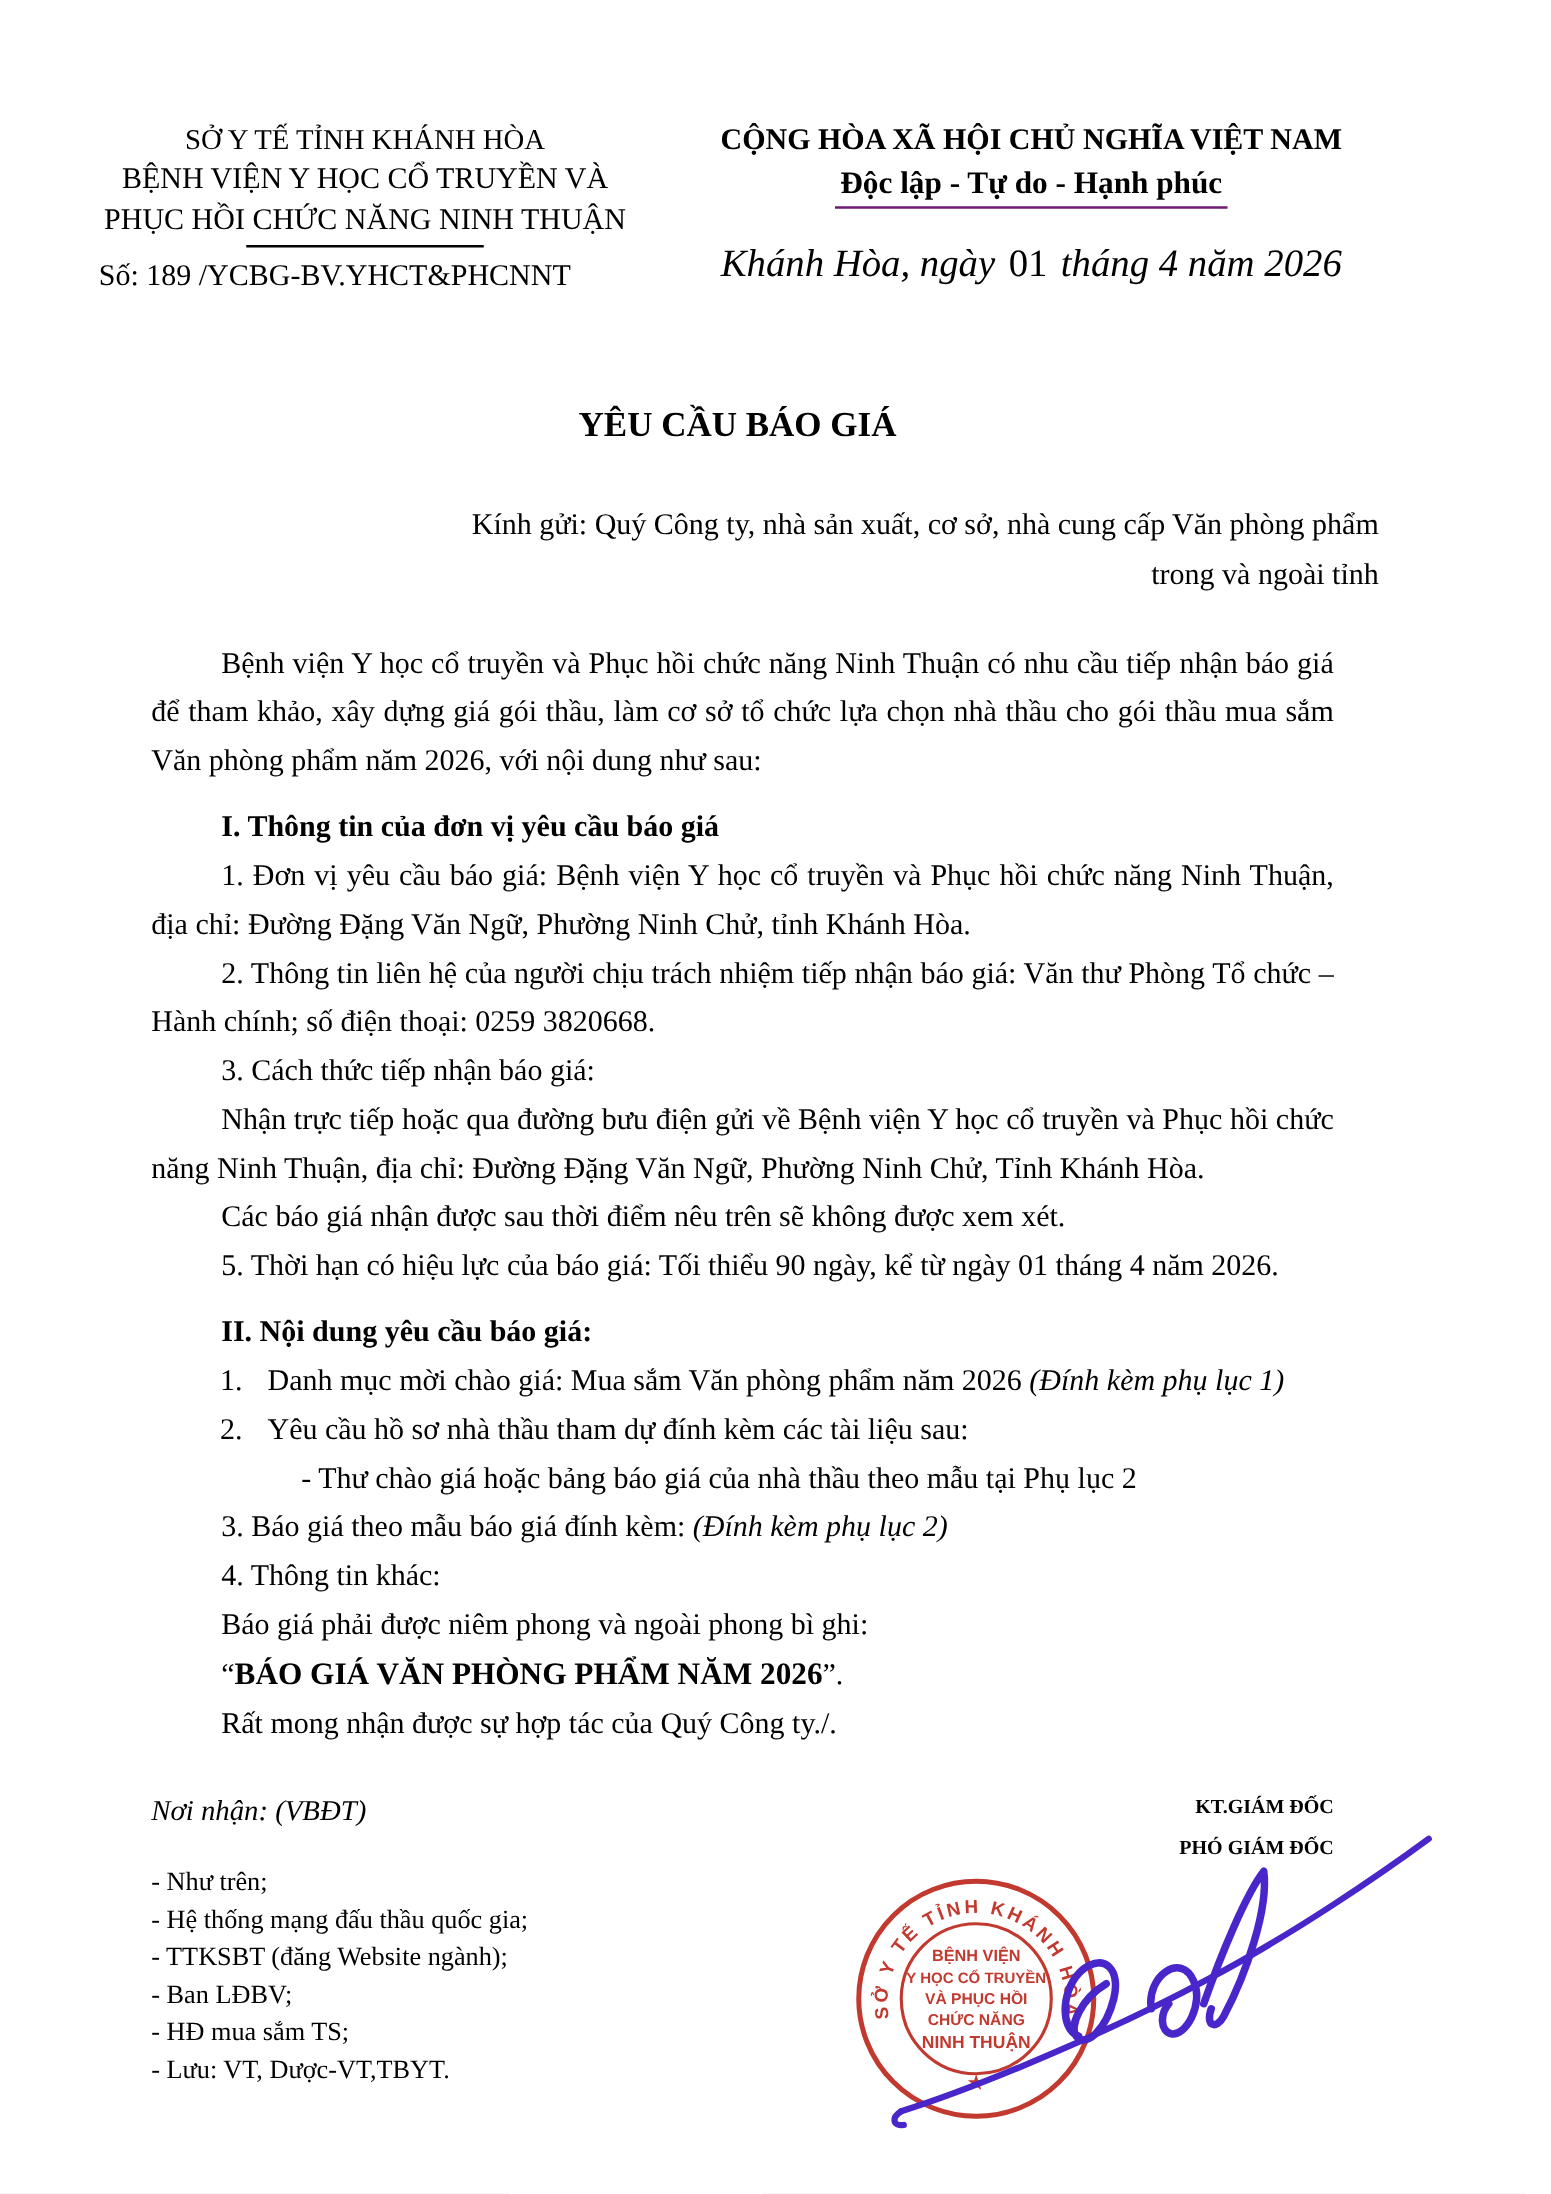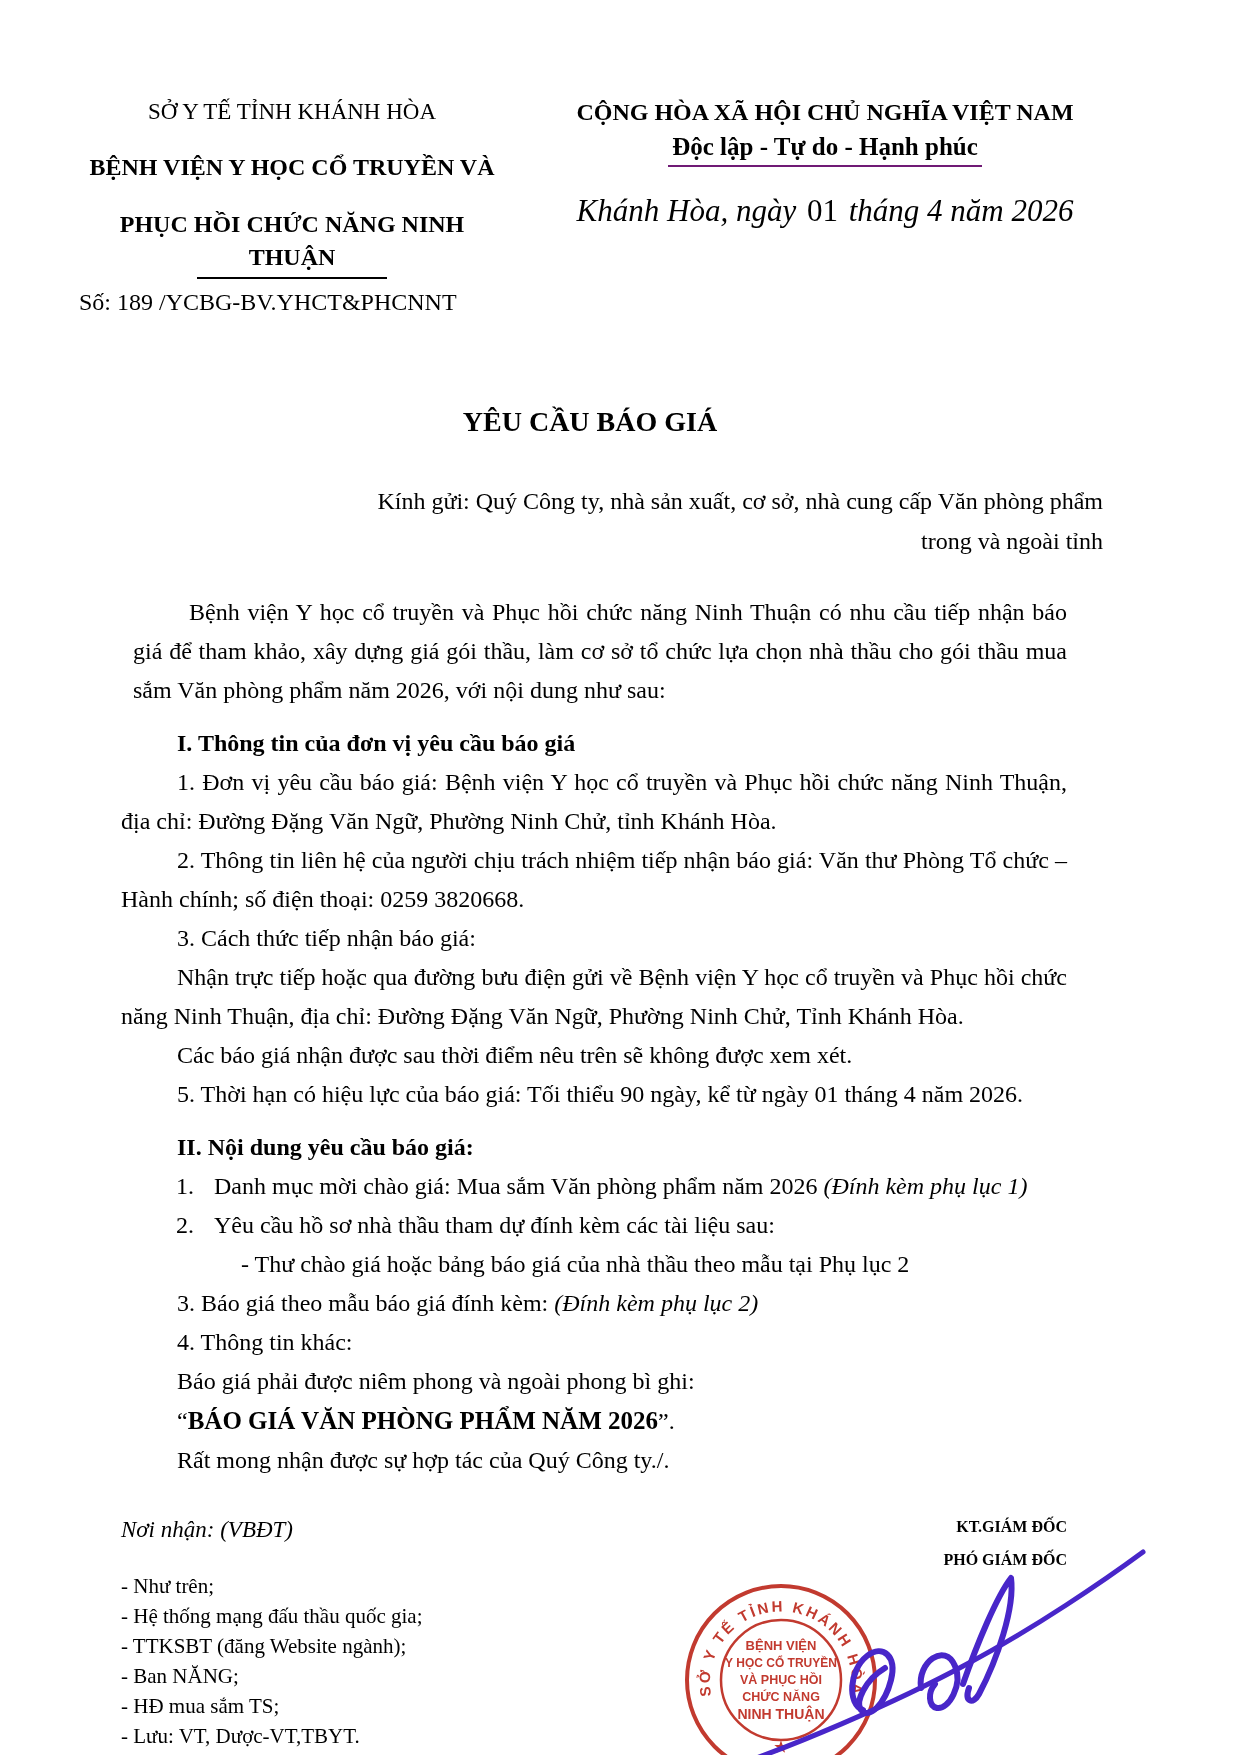--- a/index.html
+++ b/index.html
@@ -9,38 +9,38 @@
     position:relative; width:1241px; height:1755px; margin:0 auto;
     background:#ffffff; overflow:hidden;
     padding:96px 138px 0 77px;
     font-size:24px; line-height:39px;
   }
   .italic { font-style:italic; }
   
   .header { display:flex; justify-content:space-between; align-items:flex-start; }
   .header-left { width:430px; text-align:center; }
   .header-left .dept { font-size:23px; line-height:31px; }
-  .header-left .org { font-weight:bold; font-size:24px; line-height:33px;margin-top:24px; }
+  .header-left .org { font-weight:normal; font-size:24px; line-height:33px; }
   .header-left .rule { width:190px; border-bottom:2px solid #000; margin:3px auto 4px; }
   .so-line { text-align:left; font-size:24px; margin-top:2px; padding-left:2px; }
   .so-line .num { padding:0 6px; }
   .header-right { width:556px; text-align:center; }
   .header-right .nation { font-weight:bold; font-size:24px; line-height:32px; }
   .header-right .motto { display:inline-block; font-weight:bold; font-size:25px; line-height:32px;
                          border-bottom:2px solid #701a75; padding:0 4px 2px; }
   .header-right .date { font-style:italic; font-size:31px; margin-top:24px; }
   .header-right .date .day { font-style:normal; padding:0 3px; }
   
   .doc-title { text-align:center; font-weight:bold; font-size:28px; margin-top:80px; }
   .greeting { text-align:right; margin-top:40px; line-height:40px; }
   
   .content { margin-left:44px; width:946px; }
   .content p { text-align:justify; }
   .indent { text-indent:56px; }
-  .intro { margin-top:32px;margin-left:12px; }
+  .intro { margin-top:32px; }
   .sec-heading { font-weight:bold; text-indent:56px; margin-top:14px; }
   .hang { padding-left:93px; text-indent:-38px; }
   .hang .li-num { display:inline-block; width:38px; text-indent:0; }
   .sub-dash { padding-left:120px; }
   .envelope-line .quoted { font-weight:bold; font-size:25px; }
   
   .footer { display:flex; margin-top:30px; }
   .recipients { flex:1; }
   .recipients-label { font-weight:normal; font-style:italic; font-size:23px; margin-bottom:22px; }
   .recipients-list { font-size:21px; line-height:30px; }
@@ -105,21 +105,21 @@
     <p class="indent envelope-line"><span>“</span><span class="quoted">BÁO GIÁ VĂN PHÒNG PHẨM NĂM 2026</span><span>”.</span></p>
     <p class="indent">Rất mong nhận được sự hợp tác của Quý Công ty./.</p>
 
     <div class="footer">
       <div class="recipients">
         <p class="recipients-label"><span>Nơi nhận</span><span>: (VBĐT)</span></p>
         <div class="recipients-list">
           <div>- Như trên;</div>
           <div>- Hệ thống mạng đấu thầu quốc gia;</div>
           <div>- TTKSBT (đăng Website ngành);</div>
-          <div>- Ban NĂNG;</div>
+          <div>- Ban LĐBV;</div>
           <div>- HĐ mua sắm TS;</div>
           <div>- Lưu: VT, Dược-VT,TBYT.</div>
         </div>
       </div>
 
       <div class="sign-block">
         <div class="sign-title">KT.GIÁM ĐỐC</div>
         <div class="sign-title">PHÓ GIÁM ĐỐC</div>
 
         <div class="sig-area">

